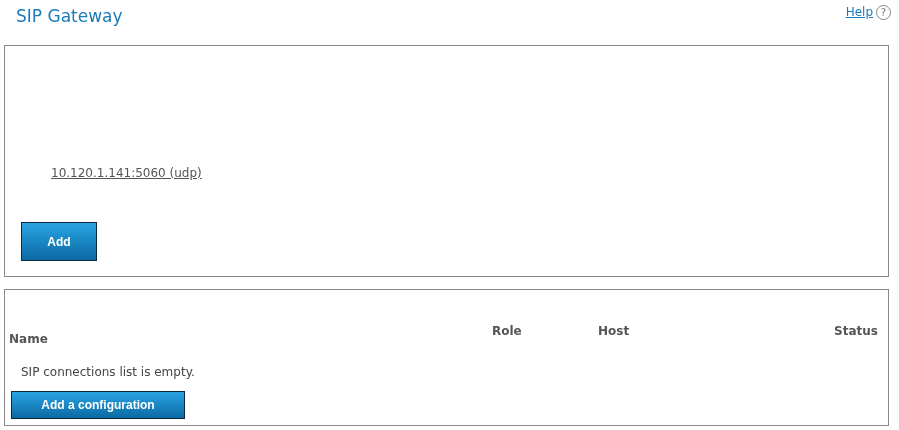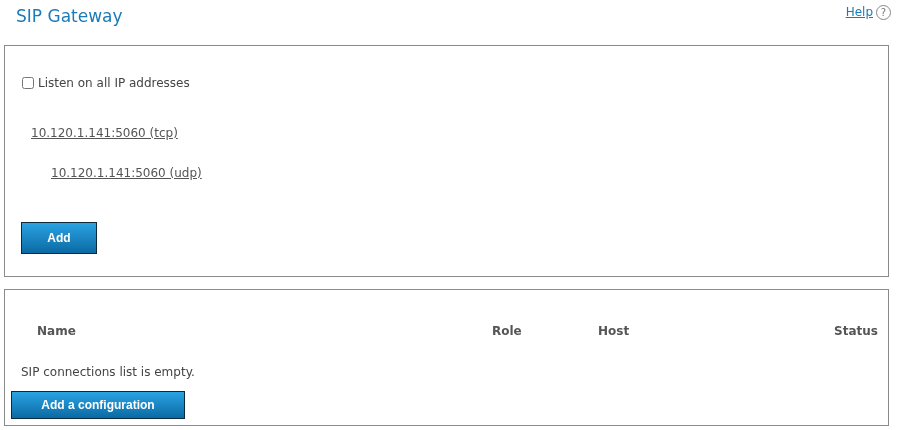--- a/index.html
+++ b/index.html
@@ -28,29 +28,24 @@
 </head>
 <body>
 
 <div class="title">SIP Gateway</div>
 <div class="help">
   <a href="#">Help</a>
   <span class="help-icon">?</span>
 </div>
 
 <fieldset id="net">
-  <label class="abs chk">
-    <input type="checkbox" style="">
-    <span>Listen on all IP addresses</span>
-  </label>
-  <a href="#" class="abs addr" style="left:26px; top:80px;">10.120.1.141:5060 (tcp)</a>
   <a href="#" class="abs addr" style="left:26px; top:120px;margin-left:20px;">10.120.1.141:5060 (udp)</a>
-  <div class="btn" style="left:16px; top:176px; width:76px; height:32px;">Add</div>
+  <div class="btn" style="left:16px; top:176px; width:76px; height:39px;">Add</div>
 </fieldset>
 
 <fieldset id="rules">
-  <div class="th" style="left:32px;">Name</div>
+  <div class="th" style="left:4px;margin-top:8px;">Name</div>
   <div class="th" style="left:487px;">Role</div>
   <div class="th" style="left:593px;">Host</div>
   <div class="th" style="right:10px;">Status</div>
   <div class="abs" style="left:16px; top:75px; color:#444;">SIP connections list is empty.</div>
   <div class="btn" style="left:6px; top:101px; width:174px; height:28px;">Add a configuration</div>
 </fieldset>
 
 </body></html>

